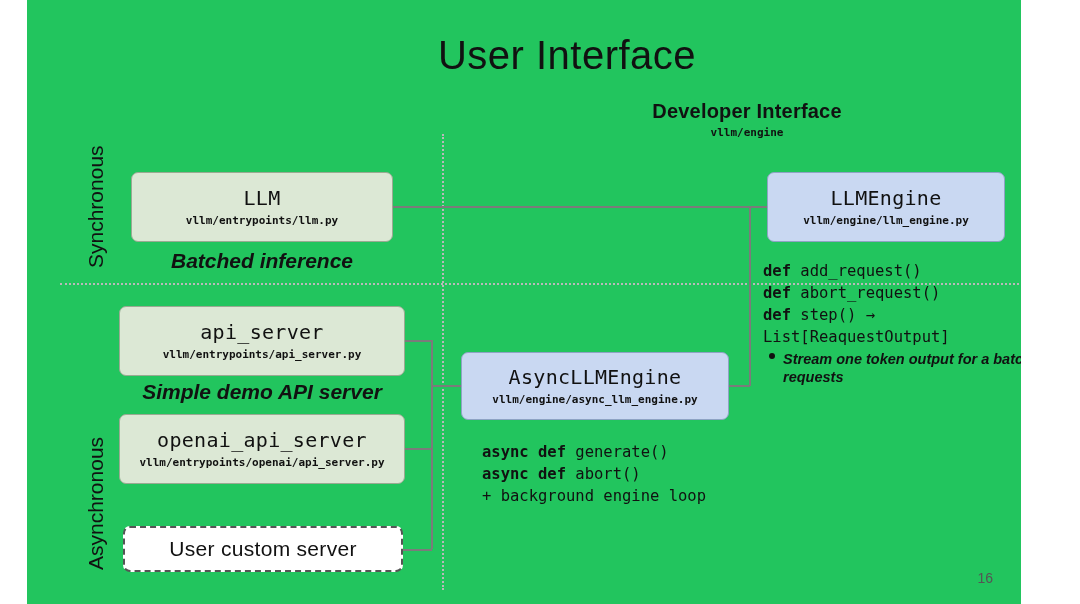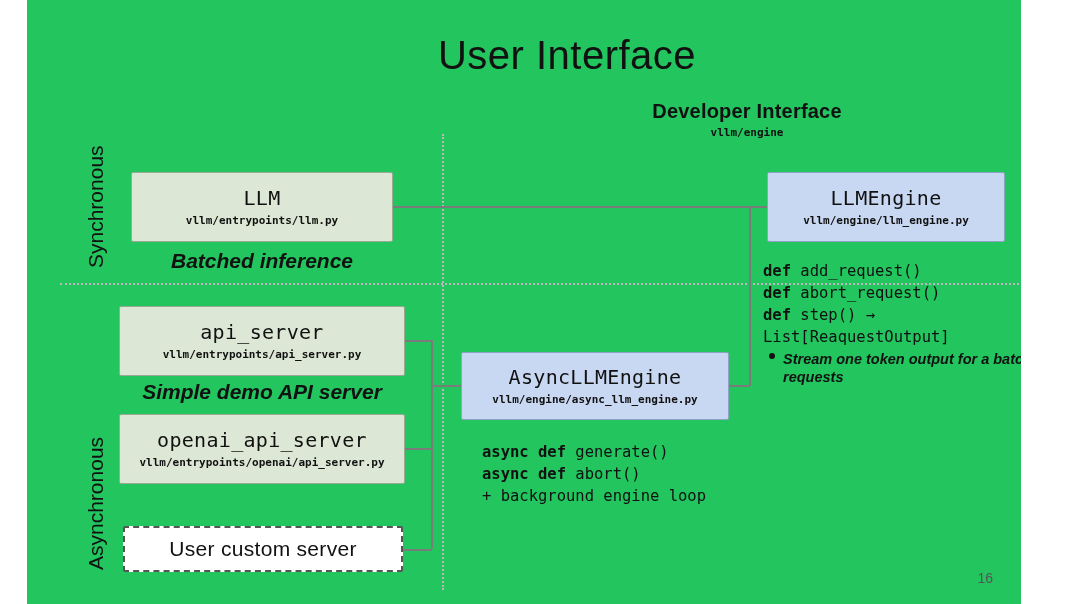--- a/index.html
+++ b/index.html
@@ -89,21 +89,21 @@
     top: 134px;
     width: 0;
     height: 456px;
     border-left: 2px dotted #b9b9b9;
   }
 
   
   .node {
     position: absolute;
     box-sizing: border-box;
-    border-radius: 2px;
+    border-radius: 7px;
     display: flex;
     flex-direction: column;
     align-items: center;
     justify-content: center;
     text-align: center;
   }
   .node .n-title {
     font-family: "DejaVu Sans Mono", "Liberation Mono", monospace;
     font-size: 20px;
     font-weight: 400;

